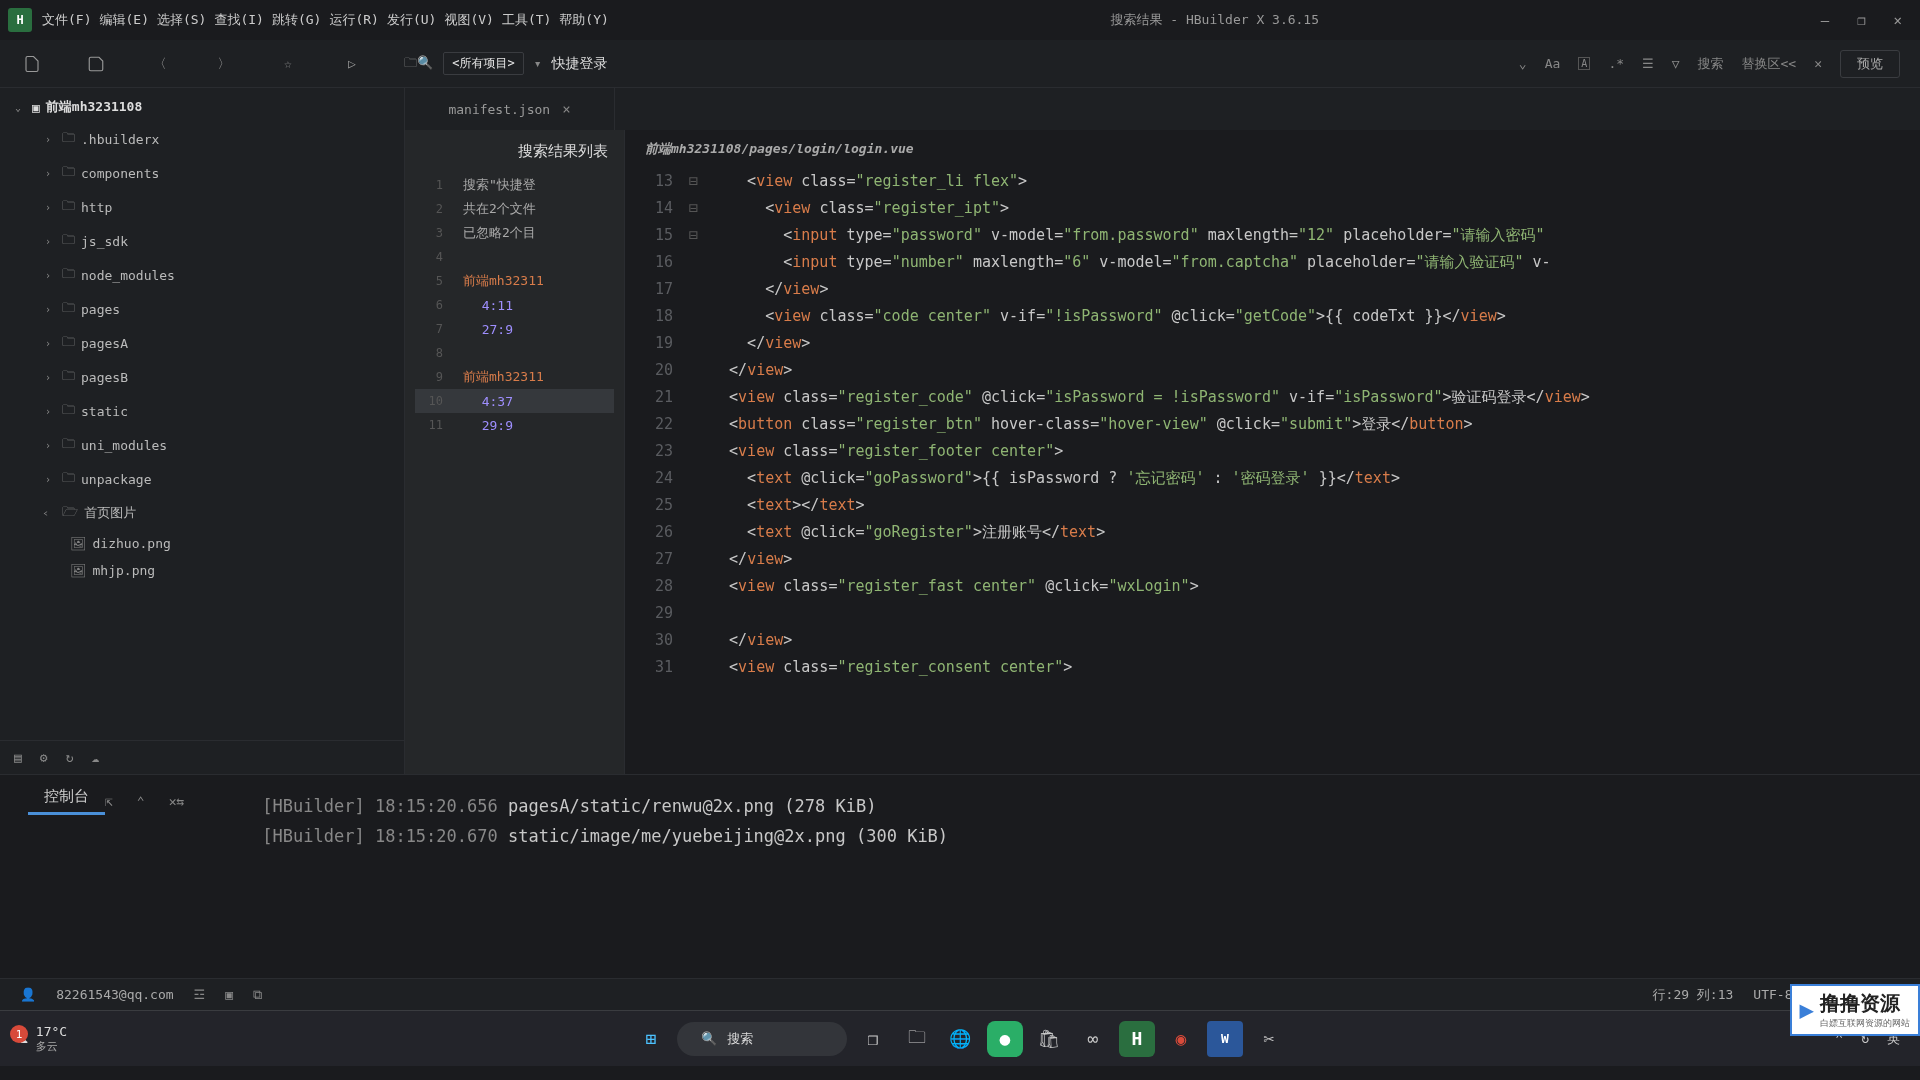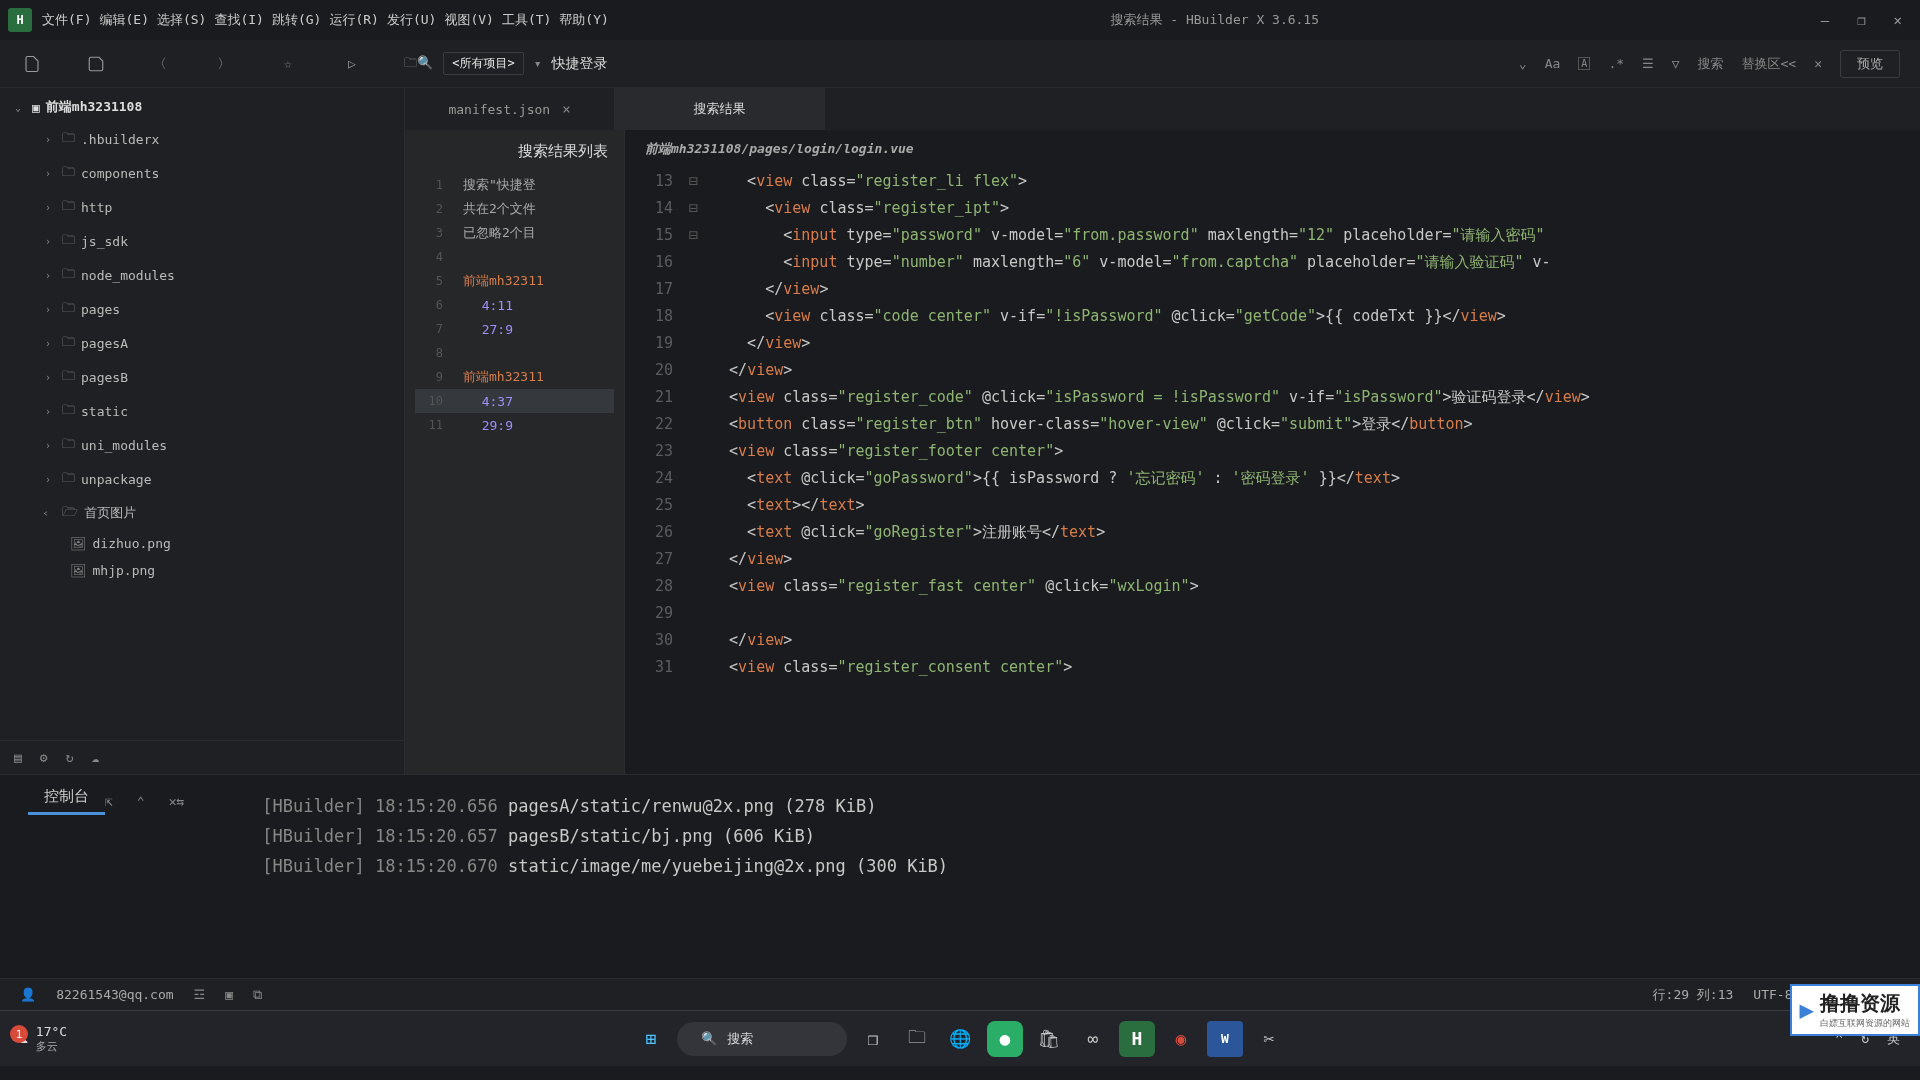--- a/index.html
+++ b/index.html
@@ -229,23 +229,20 @@
       <span>☁</span>
     </div>
   </div>
 
   <div class="editor-area">
     <div class="tabs">
       <div class="tab" style="min-width:210px;justify-content:center">
         <span>manifest.json</span>
         <span class="close">×</span>
       </div>
-      <div class="tab active" style="min-width:210px;justify-content:center">
-        <span>搜索结果</span>
-      </div>
     </div>
 
     <div class="editor-split">
       <div class="results-panel">
         <div class="results-title">搜索结果列表</div>
         <div class="results-body" id="results-body">
             <div class="ln ">
               <span class="num">1</span>
               <span class="txt">搜索"快捷登</span>
             </div>
@@ -366,21 +363,20 @@
   <div class="console-tabs">
     <div class="console-tab">控制台</div>
     <div class="console-icons">
       <span>⇱</span>
       <span>⌃</span>
       <span>✕⇆</span>
     </div>
   </div>
   <div class="console-body" id="console-body">
       <div><span class="tag2">[HBuilder]</span> <span class="time">18:15:20.656</span>    pagesA/static/renwu@2x.png (278 KiB)</div>
-      <div><span class="tag2">[HBuilder]</span> <span class="time">18:15:20.657</span>    pagesB/static/bj.png (606 KiB)</div>
       <div><span class="tag2">[HBuilder]</span> <span class="time">18:15:20.670</span>    static/image/me/yuebeijing@2x.png (300 KiB)</div>
     </div>
 </div>
 
 <div class="statusbar">
   <span class="sb-icon">👤</span>
   <span>82261543@qq.com</span>
   <span class="sb-icon">☲</span>
   <span class="sb-icon">▣</span>
   <span class="sb-icon">⧉</span>

